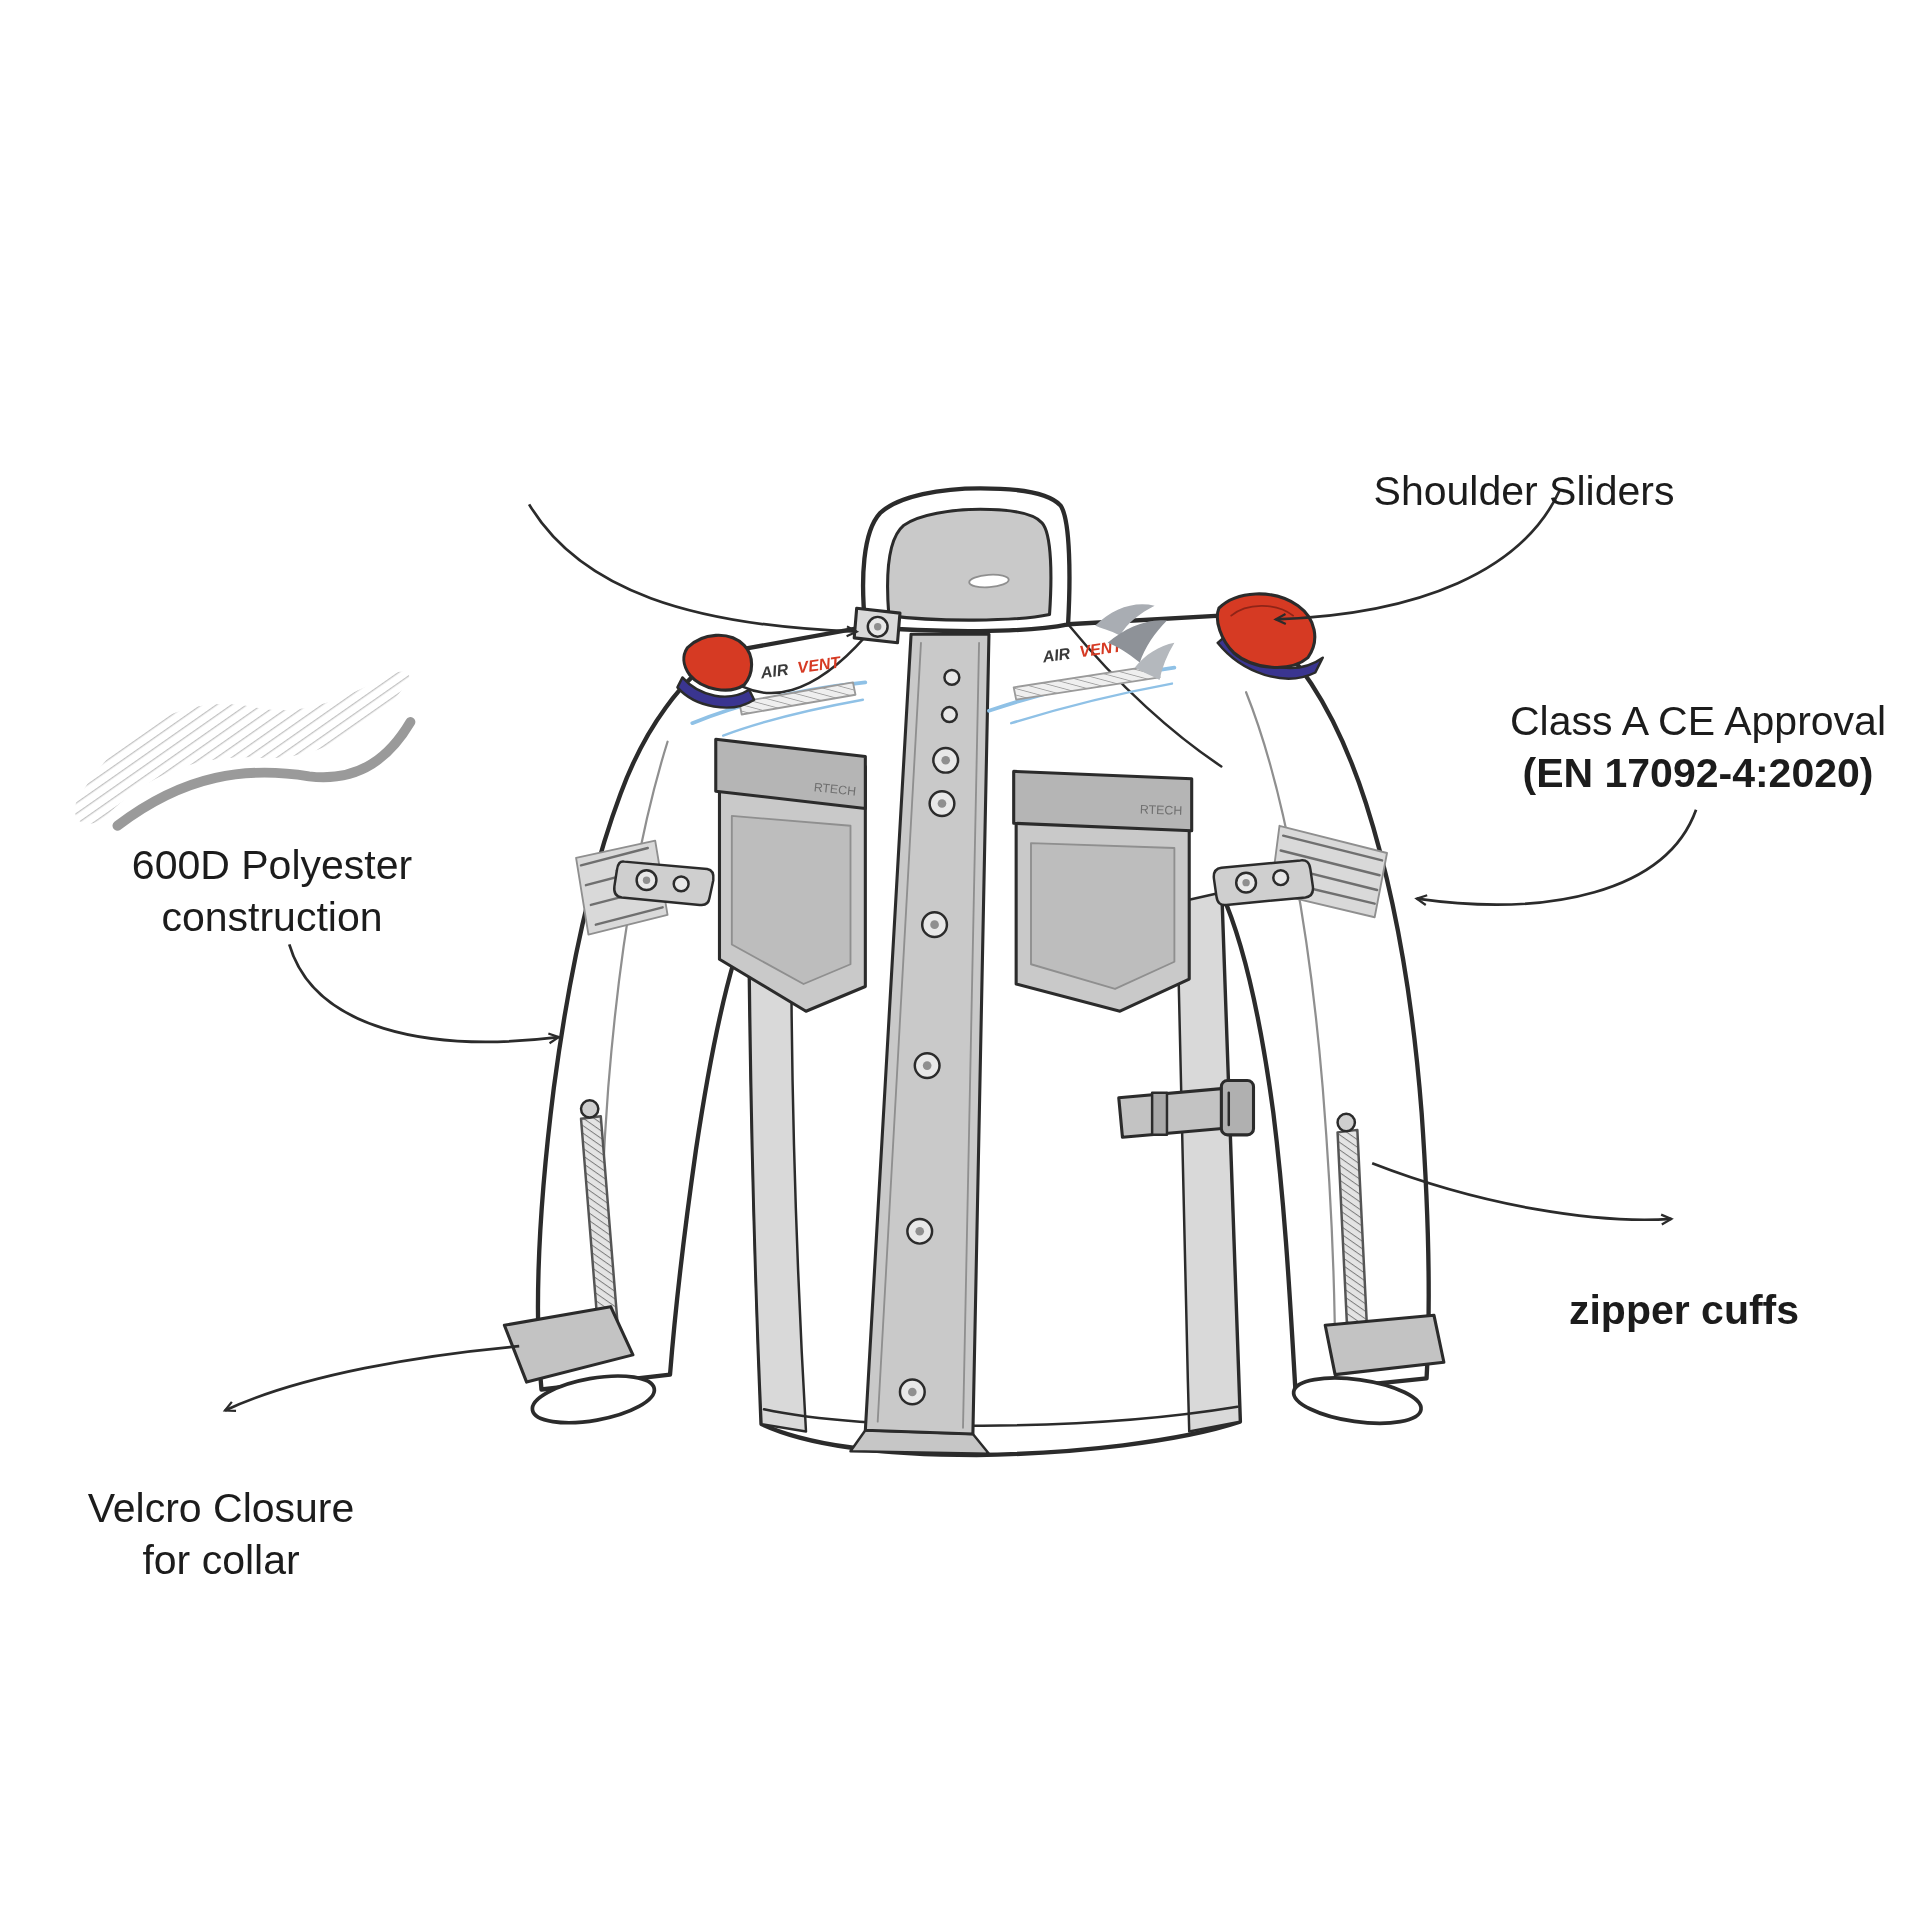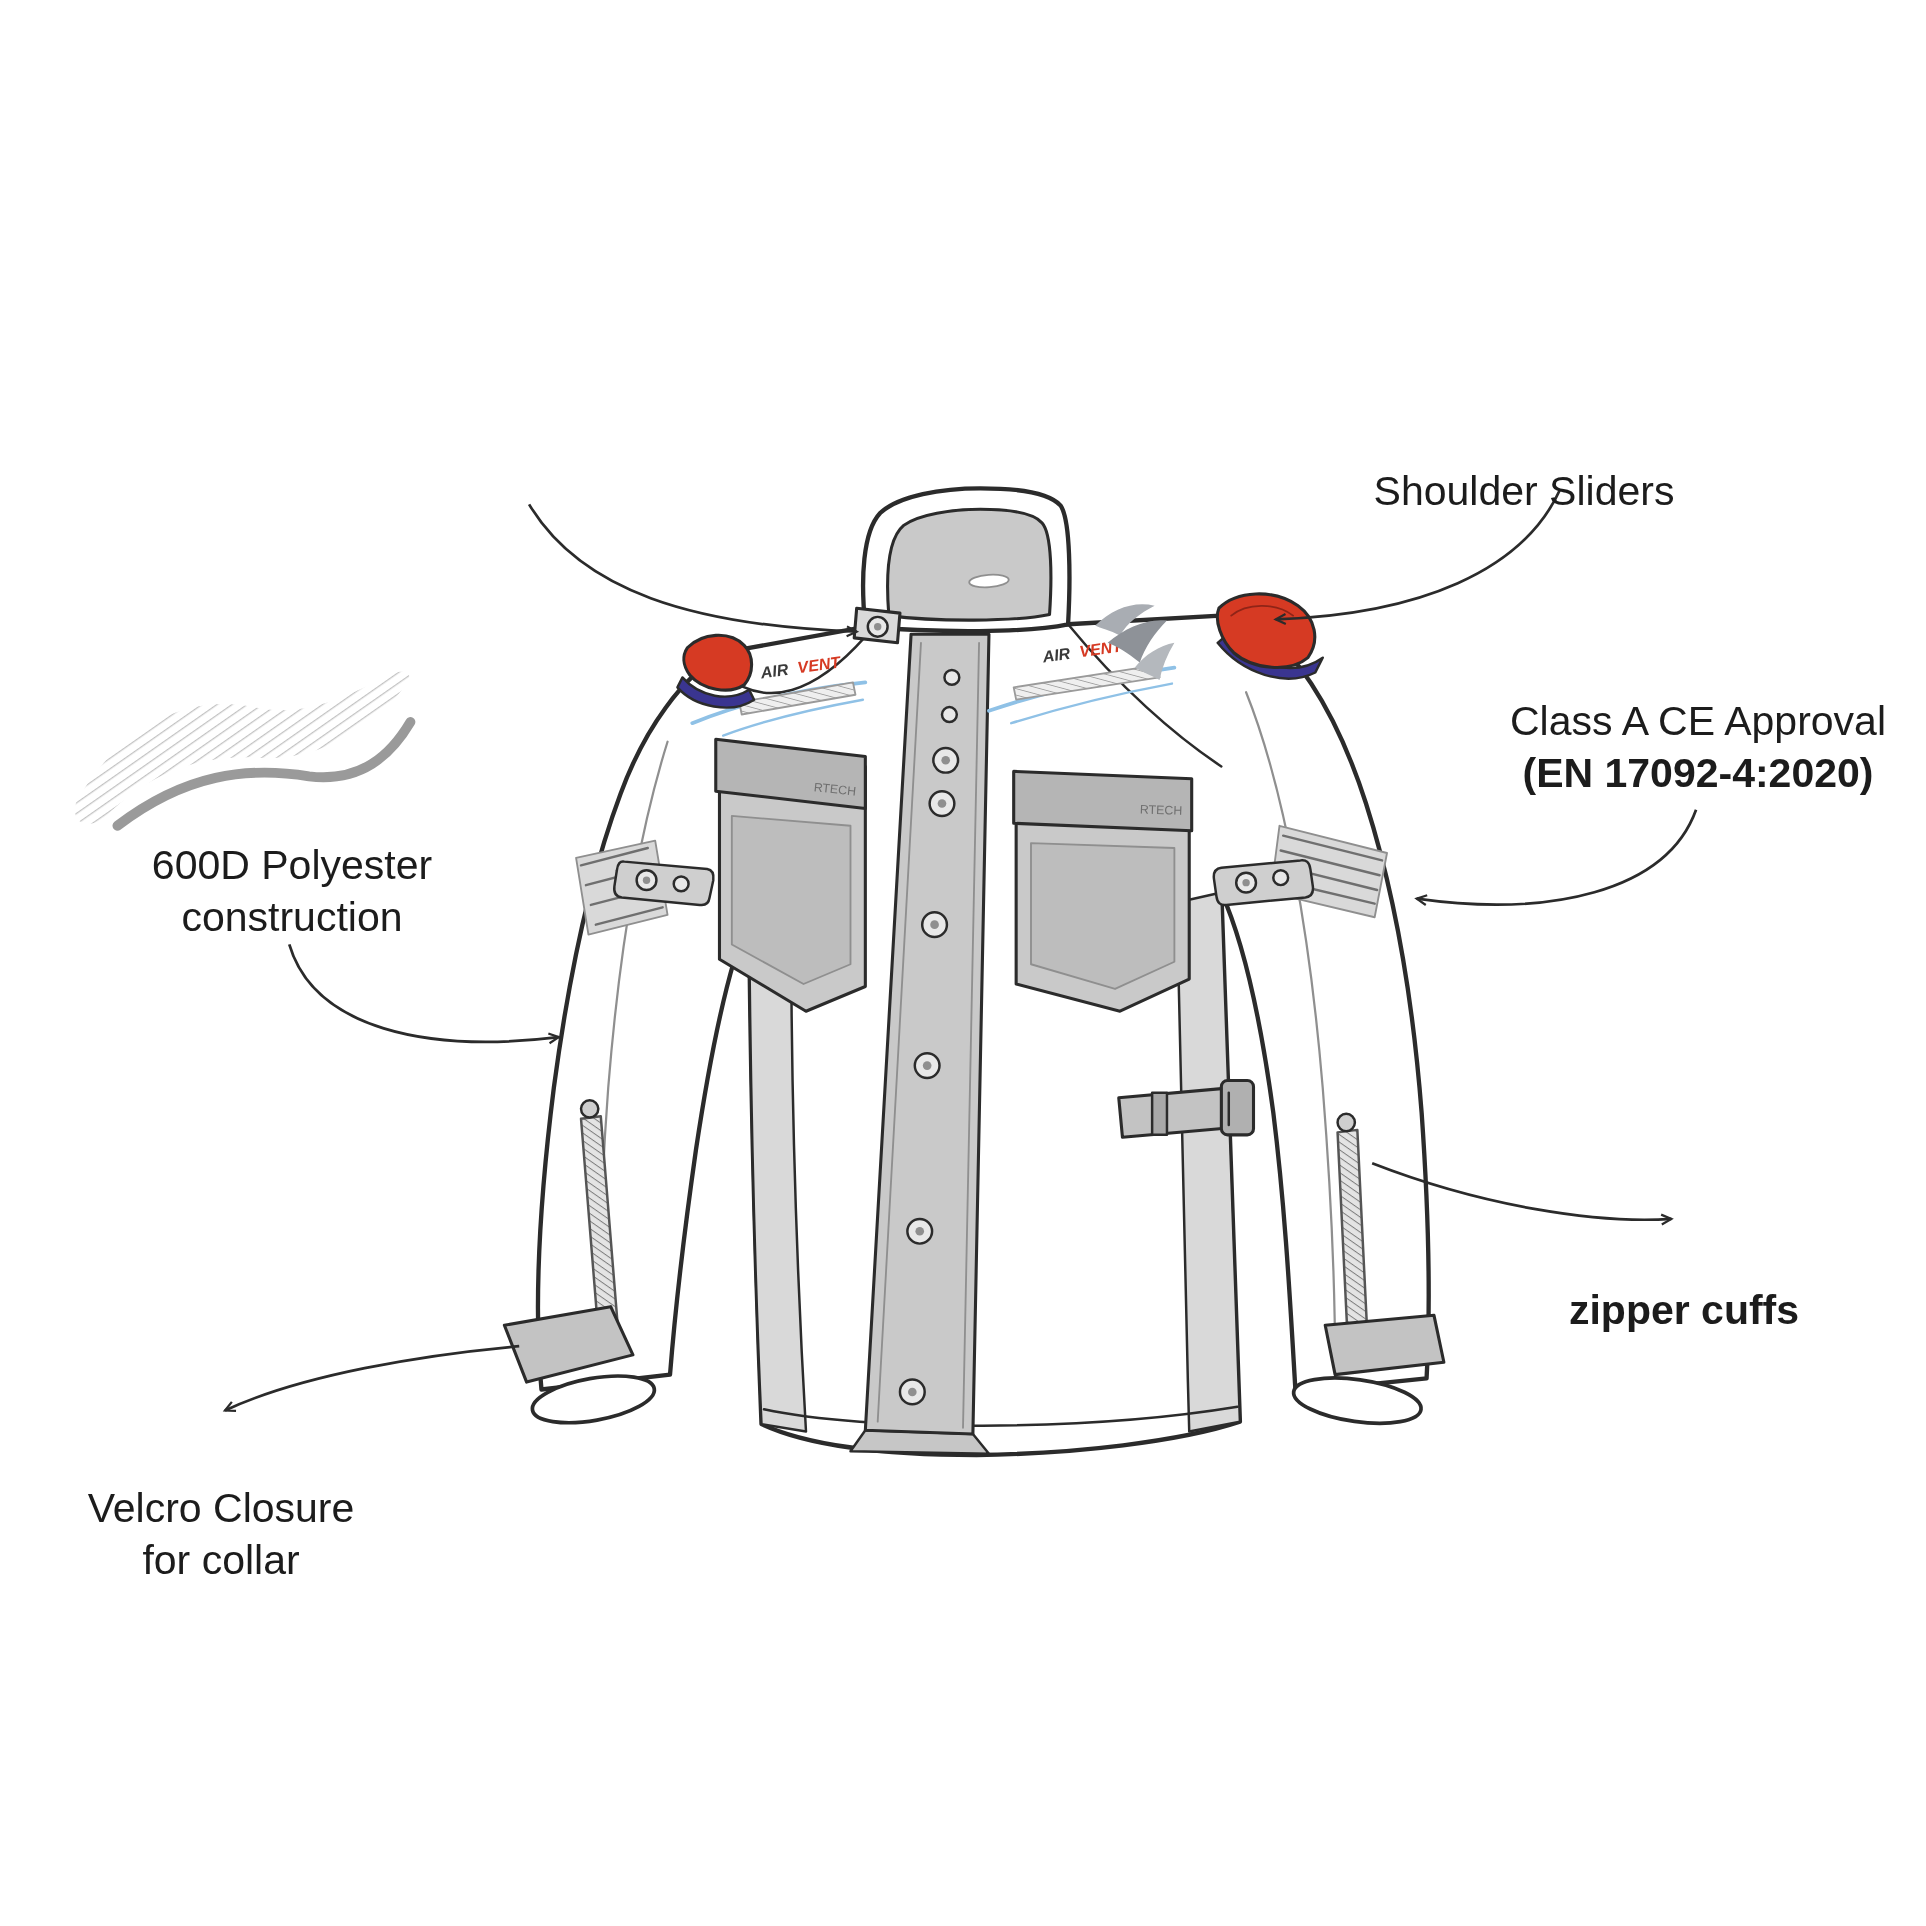--- a/index.html
+++ b/index.html
@@ -211,21 +211,21 @@
 
   <div class="callout" style="left:1524px; top:437px;margin-top:28px;">
     <div>Shoulder Sliders</div>
   </div>
 
   <div class="callout" style="left:1698px; top:695px;">
     <div>Class A CE Approval</div>
     <div class="bold">(EN 17092-4:2020)</div>
   </div>
 
-  <div class="callout" style="left:292px; top:839px;">
+  <div class="callout" style="left:272px; top:839px;">
     <div>600D Polyester</div>
     <div>construction</div>
   </div>
 
   <div class="callout" style="left:1684px; top:1284px;font-weight:bold;">
     <div>zipper cuffs</div>
   </div>
 
   <div class="callout" style="left:221px; top:1482px;">
     <div>Velcro Closure</div>

